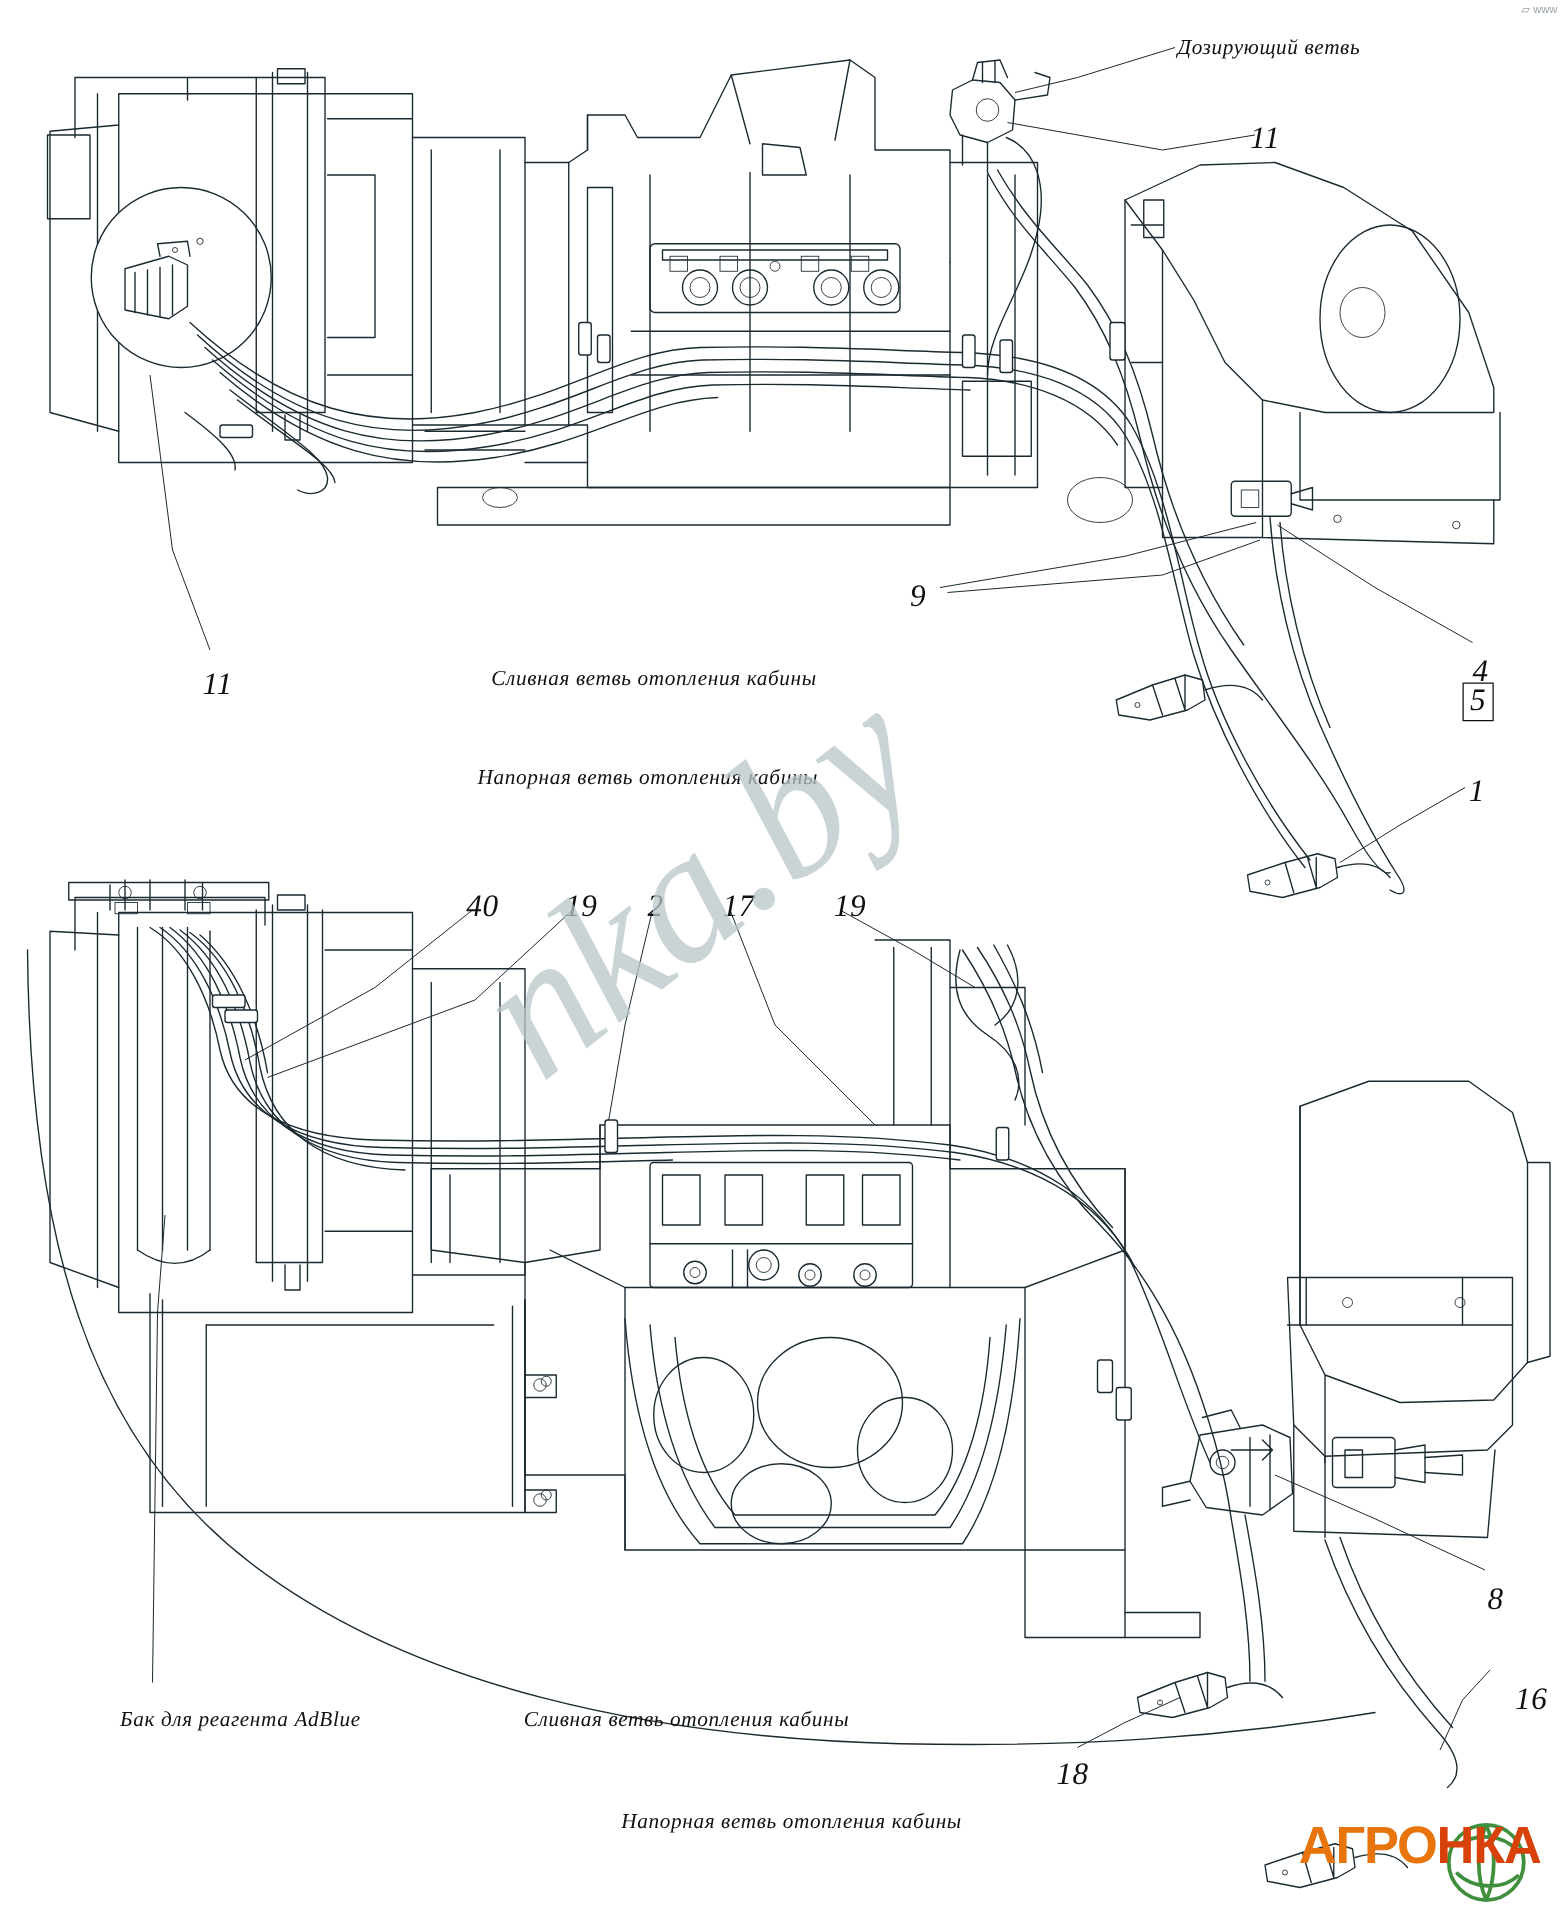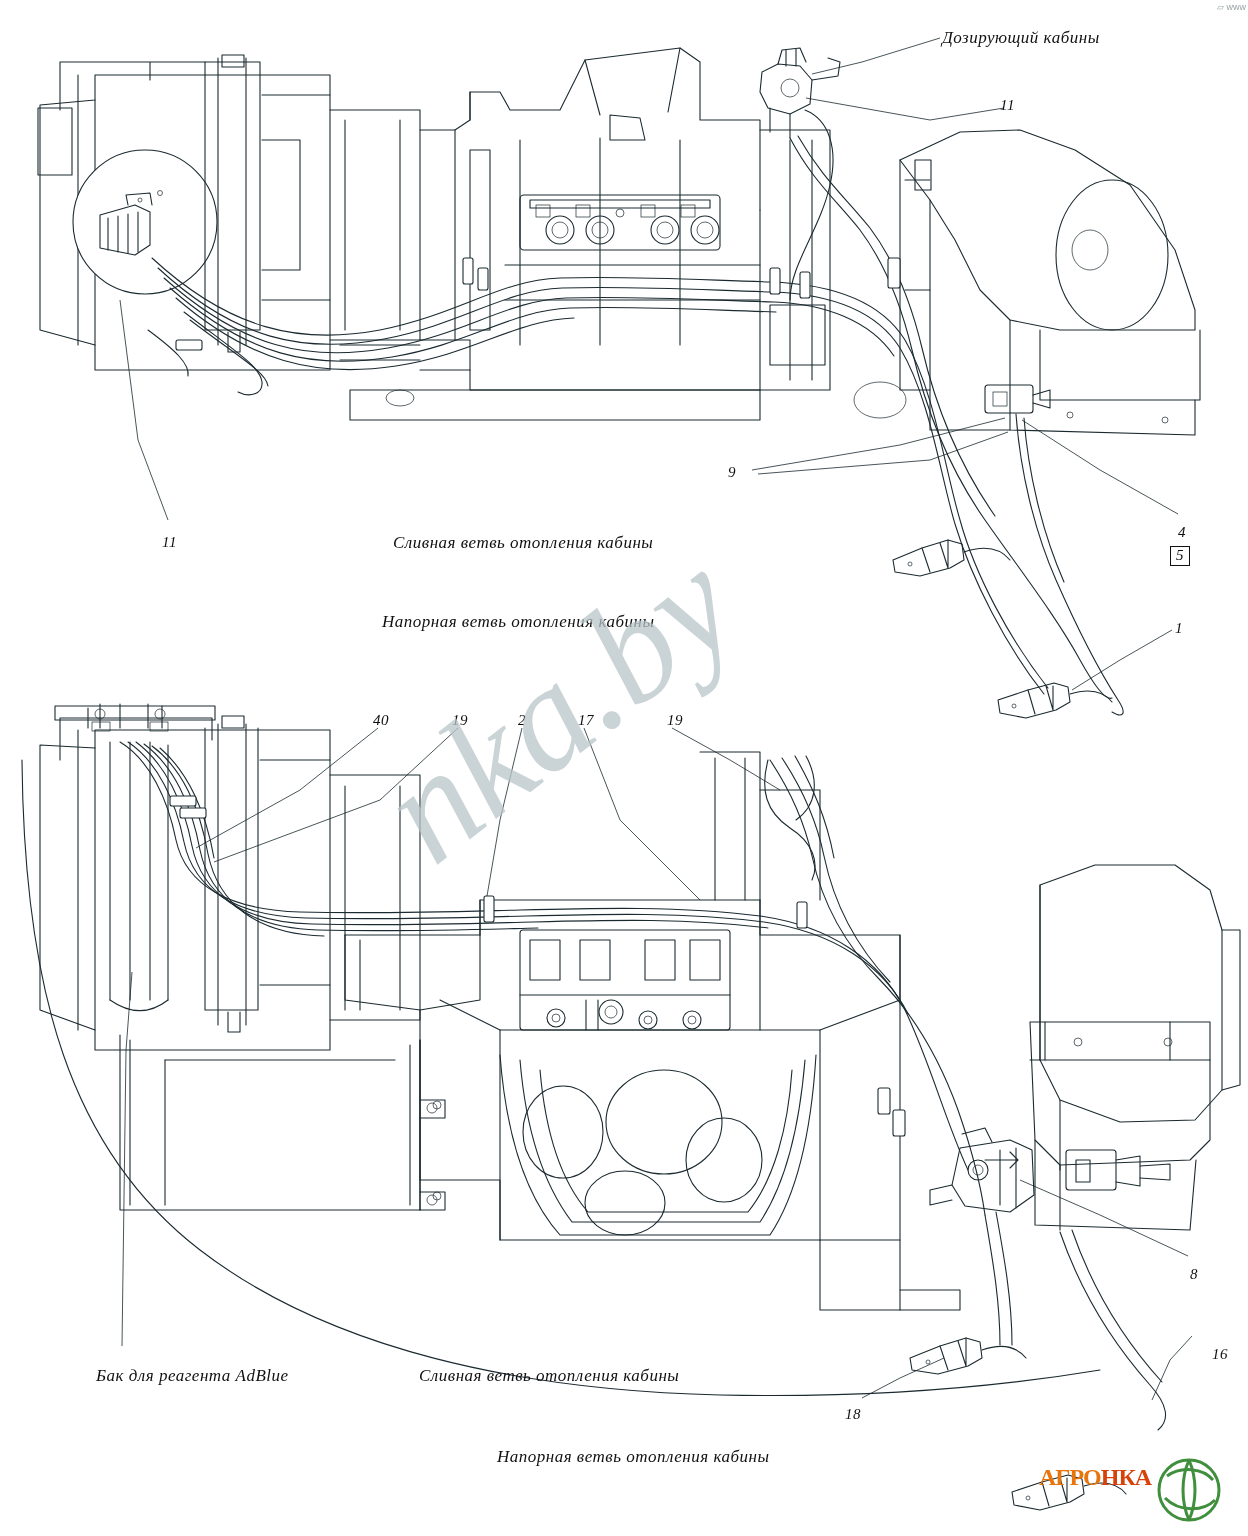--- a/index.html
+++ b/index.html
@@ -27,21 +27,21 @@
     font-family: "Liberation Serif", serif;
     font-style: italic;
     color: #101010;
     white-space: nowrap;
     letter-spacing: 0.5px;
   }
   .lbl.txt {
     font-size: 17px;
   }
   .lbl.num {
-    font-size: 15px;
+    font-size: 25px;
   }
   .lbl.boxed {
     border: 1px solid #101010;
     padding: 0px 5px 1px 5px;
   }
   .wm {
     position: absolute;
     font-family: "Liberation Serif", serif;
     font-style: italic;
     color: #b9c6c9;
@@ -54,25 +54,25 @@
   .logo {
     position: absolute;
     left: 1035px;
     top: 1452px;
     width: 200px;
     height: 70px;
   }
   .logo-text {
     position: absolute;
     left: 4px;
-    top: 12px;
-    font-family: Liberation Serif, serif;
+    top: 0;
+    font-family: Liberation Sans, sans-serif;
     font-weight: bold;
     font-style: normal;
-    font-size: 24px;
+    font-size: 42px;
     letter-spacing: -1px;
     color: #e8740c;
   }
   .logo-text .k {
     color: #d8420a;
   }
   .corner {
     position: absolute;
     right: 2px;
     top: 2px;
@@ -387,21 +387,21 @@
         <path class="lead" d="M584 728 L620 820 L700 900"></path>
         <path class="lead" d="M672 728 L730 760 L780 790"></path>
         <path class="lead" d="M1188 1256 L1100 1215 L1020 1180"></path>
         <path class="lead" d="M1192 1336 L1170 1360 L1152 1400"></path>
         <path class="lead" d="M132 972 L126 1050 L122 1346"></path>
         <path class="lead" d="M862 1398 L900 1378 L944 1358"></path>
       </g>
     </g>
   </svg>
 
-  <div class="lbl txt" style="left:942px; top:28px;">Дозирующий кабины</div>
+  <div class="lbl txt" style="left:942px; top:28px;">Дозирующий ветвь</div>
   <div class="lbl num" style="left:1000px; top:97px;">11</div>
   <div class="lbl num" style="left:728px; top:464px;">9</div>
   <div class="lbl num" style="left:1178px; top:524px;">4</div>
   <div class="lbl num boxed" style="left:1170px; top:546px;">5</div>
   <div class="lbl num" style="left:162px; top:534px;">11</div>
   <div class="lbl txt" style="left:393px; top:533px;">Сливная ветвь отопления кабины</div>
   <div class="lbl txt" style="left:382px; top:612px;">Напорная ветвь отопления кабины</div>
   <div class="lbl num" style="left:1175px; top:620px;">1</div>
   <div class="lbl num" style="left:373px; top:712px;">40</div>
   <div class="lbl num" style="left:452px; top:712px;text-align:right;">19</div>

